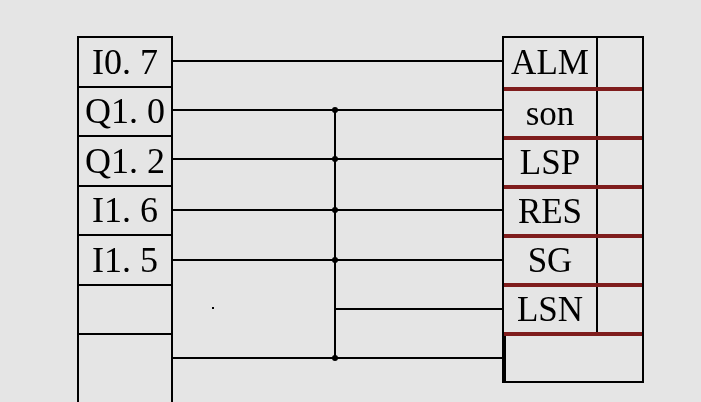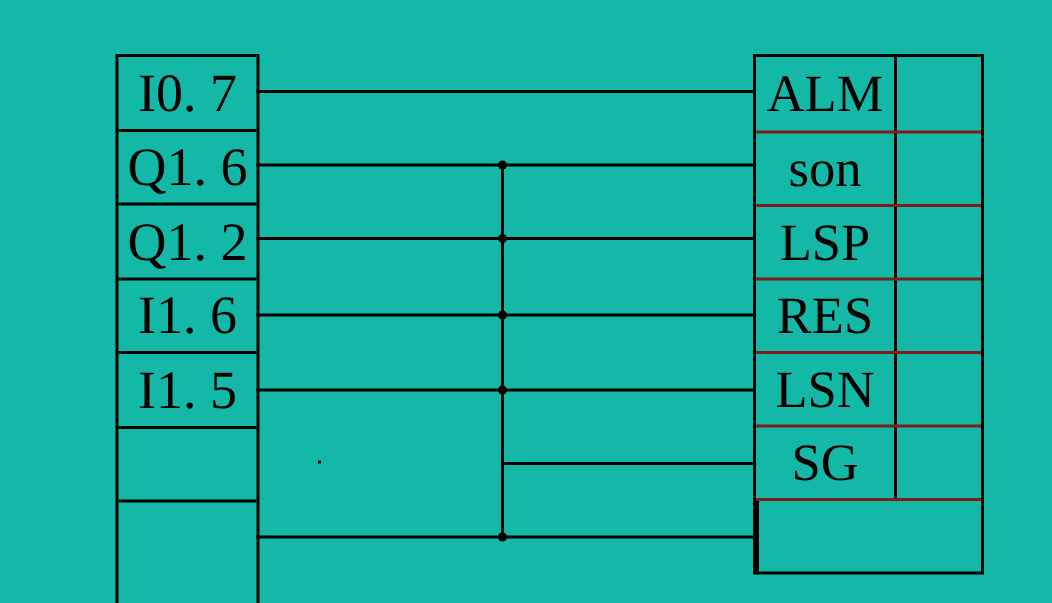--- a/index.html
+++ b/index.html
@@ -1,20 +1,20 @@
 <!DOCTYPE html>
 <html><head>
 <meta charset="utf-8">
 <style>
   html, body { margin: 0; padding: 0; background: #ffffff; }
   .stage {
     position: relative;
     width: 701px;
     height: 402px;
-    background: #14b8a6;
+    background: #e5e5e5;
     overflow: hidden;
     font-family: "Liberation Serif", serif;
     color: #000000;
   }
   
   .ltable {
     position: absolute;
     left: 77px;
     top: 36px;
     width: 96px;
@@ -32,30 +32,30 @@
     justify-content: center;
     font-size: 36px;
     line-height: 1;
     white-space: nowrap;
   }
   
   .rtable {
     position: absolute;
     left: 502px;
     top: 36px;
-    width: 154px;
+    width: 142px;
     height: 347px;
     box-sizing: border-box;
     border: 2px solid #000;
   }
   .rrow {
     box-sizing: border-box;
     height: 49px;
     display: flex;
-    border-top: 2px solid #7f1d1d;
+    border-top: 4px solid #7f1d1d;
   }
   .rrow:first-child { border-top: none; }
   .rlabel {
     box-sizing: border-box;
     width: 92px;
     display: flex;
     align-items: center;
     justify-content: center;
     font-size: 35px;
     line-height: 1;
@@ -91,21 +91,21 @@
     background: #000;
   }
 </style>
 </head>
 <body>
 
 <div class="stage">
 
   <div class="ltable">
     <div class="lrow">I0. 7</div>
-    <div class="lrow">Q1. 6</div>
+    <div class="lrow">Q1. 0</div>
     <div class="lrow">Q1. 2</div>
     <div class="lrow">I1. 6</div>
     <div class="lrow">I1. 5</div>
     <div class="lrow"></div>
     <div class="lrow"></div>
   </div>
 
   <div class="rtable">
     <div class="rrow">
       <div class="rlabel">ALM</div>
@@ -117,25 +117,25 @@
     </div>
     <div class="rrow">
       <div class="rlabel">LSP</div>
       <div class="rvalue"></div>
     </div>
     <div class="rrow">
       <div class="rlabel">RES</div>
       <div class="rvalue"></div>
     </div>
     <div class="rrow">
-      <div class="rlabel">LSN</div>
+      <div class="rlabel">SG</div>
       <div class="rvalue"></div>
     </div>
     <div class="rrow">
-      <div class="rlabel">SG</div>
+      <div class="rlabel">LSN</div>
       <div class="rvalue"></div>
     </div>
     <div class="rrow">
       <div class="rvalue"></div>
     </div>
   </div>
 
   <div class="wire" style="left:171px; top:60px;  width:331px;"></div>
   <div class="wire" style="left:171px; top:109px; width:331px;"></div>
   <div class="wire" style="left:171px; top:158px; width:331px;"></div>

